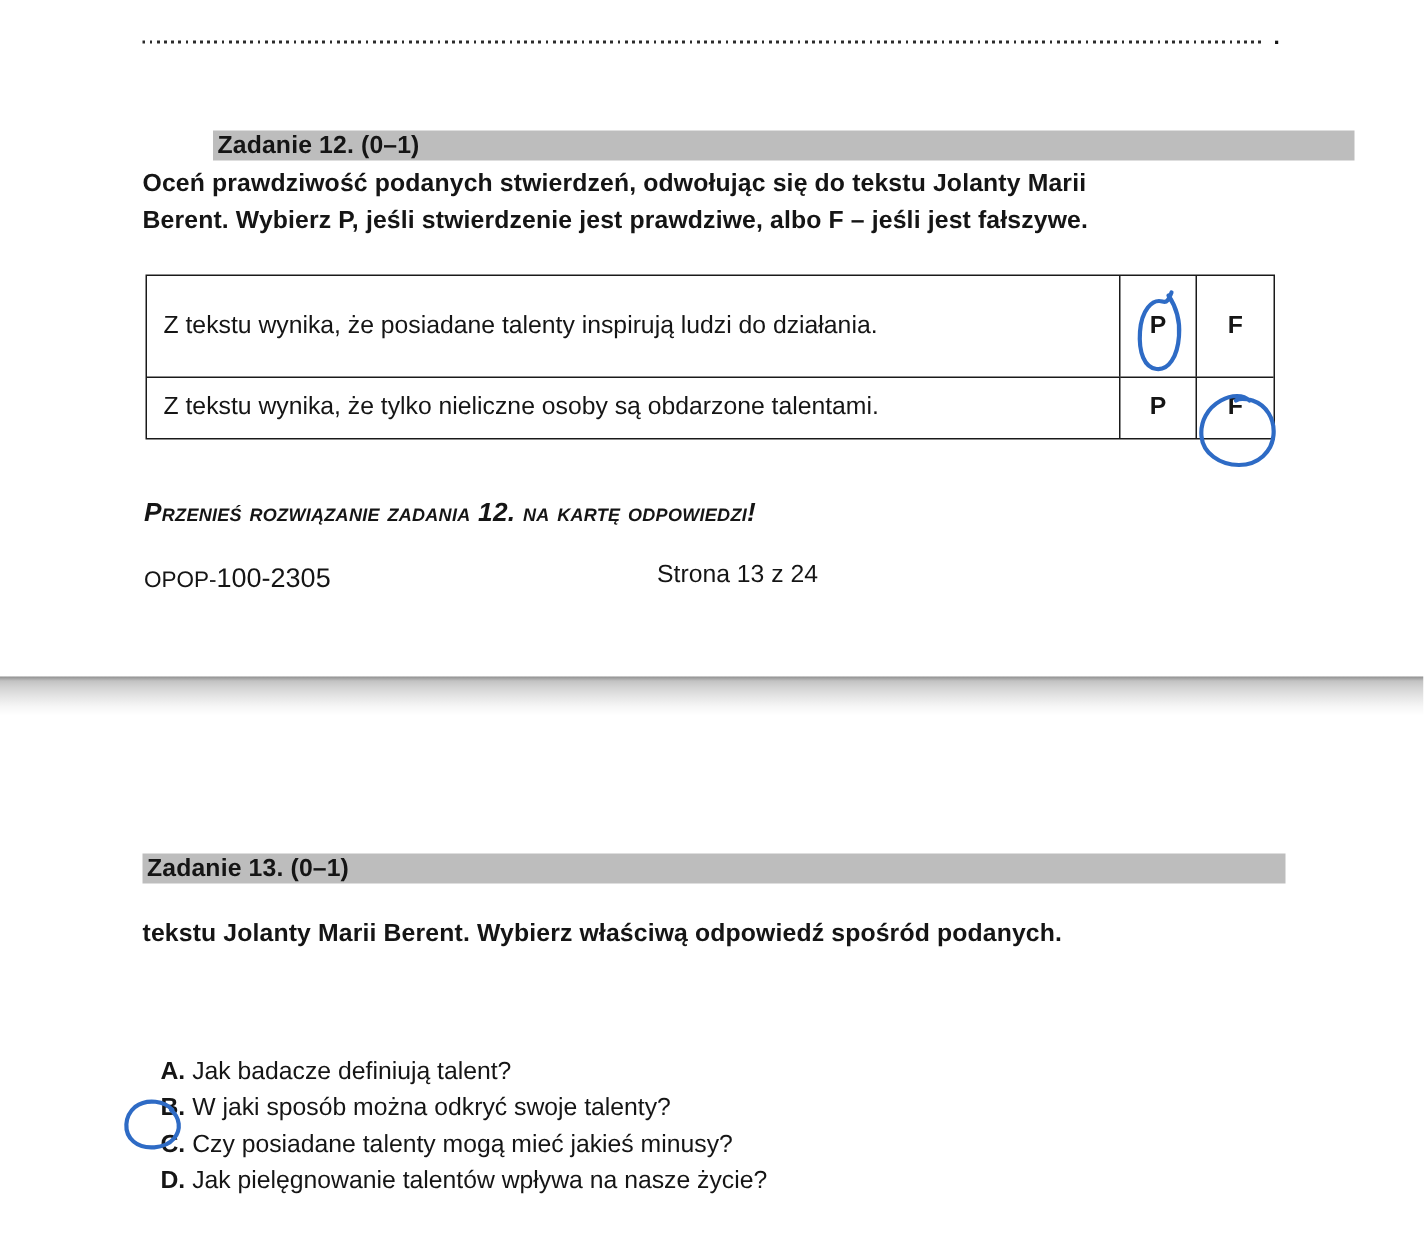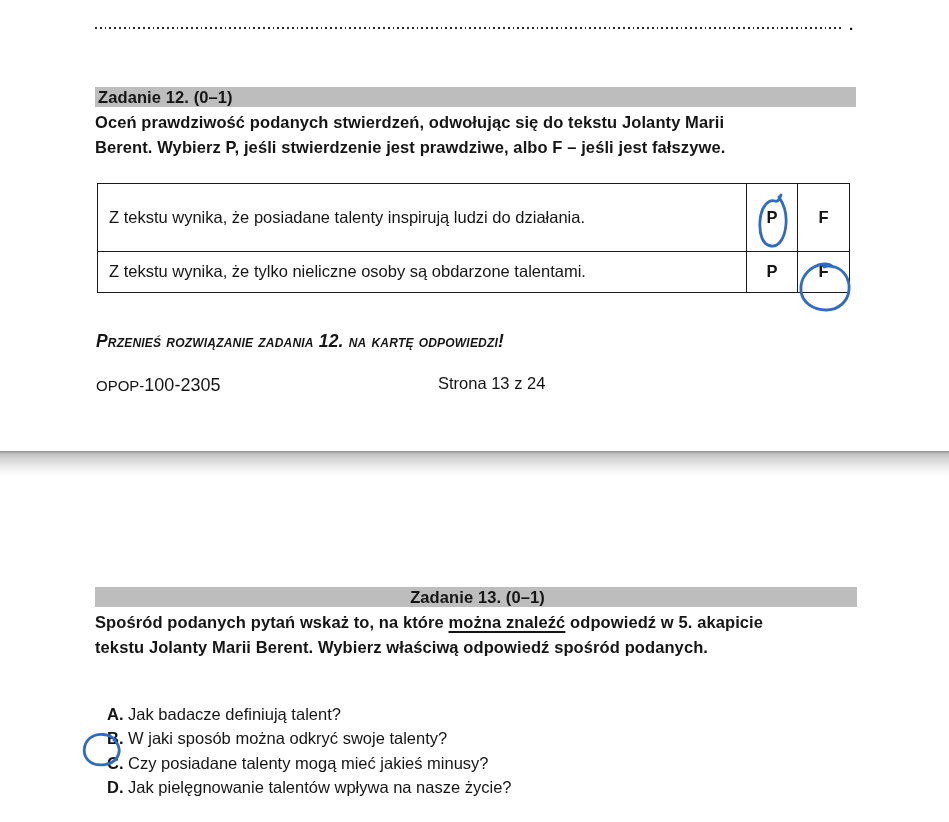--- a/index.html
+++ b/index.html
@@ -18,21 +18,21 @@
   .dotted-tail { position:absolute; left:849px; top:16px; font-size:15px; font-weight:bold; }
 
   
   .task-header {
     position:absolute; left:95px; width:761px; height:20px;
     background:#bdbdbd;
     font-size:16.5px; font-weight:bold; line-height:20px; padding-left:3px;
     letter-spacing:0.1px;
   }
   #z12-header { top:87px; }
-  #z13-header { top:587px; width:762px;text-align:center; }
+  #z13-header { top:569px; width:762px; }
 
   .instr {
     position:absolute; left:95px;
     font-size:16.5px; font-weight:bold; line-height:24.5px;
     letter-spacing:0.1px; white-space:nowrap;
   }
   #z12-instr { top:110px; }
   #z13-instr { top:610px; line-height:25px; }
   .u {
     text-decoration:underline;
@@ -79,21 +79,21 @@
 
   .ink-overlay { position:absolute; left:0; top:0; pointer-events:none; }
   .ink { fill:none; stroke:#2e6bc5; stroke-width:2.8; stroke-linecap:round; stroke-linejoin:round; }
 </style>
 </head>
 <body>
 
 <div class="dotted-line"></div>
 <div class="dotted-tail">.</div>
 
-<div class="task-header" id="z12-header" style="background: rgb(189, 189, 189);">Zadanie 12. (0–1)</div>
+<div class="task-header" id="z12-header" style="background: rgb(189, 189, 189); margin-left: 47px;">Zadanie 12. (0–1)</div>
 
 <div class="instr" id="z12-instr">
   <div>Oceń prawdziwość podanych stwierdzeń, odwołując się do tekstu Jolanty Marii</div>
   <div>Berent. Wybierz P, jeśli stwierdzenie jest prawdziwe, albo F – jeśli jest fałszywe.</div>
 </div>
 
 <div class="pf-table">
   <div class="cell stmt">Z tekstu wynika, że posiadane talenty inspirują ludzi do działania.</div>
   <div class="cell pf pcol">P</div>
   <div class="cell pf">F</div>
@@ -105,21 +105,20 @@
 <div class="transfer-note">Przenieś rozwiązanie zadania 12. na kartę odpowiedzi!</div>
 
 <div class="sheet-code"><span class="sm">OPOP-</span><span class="lg">100</span><span class="xs">-2305</span></div>
 <div class="page-num">Strona 13 z 24</div>
 
 <div class="page-separator"></div>
 
 <div class="task-header" id="z13-header" style="background: rgb(189, 189, 189);">Zadanie 13. (0–1)</div>
 
 <div class="instr" id="z13-instr">
-  <div><span>Spośród podanych pytań wskaż to, na które </span><span class="u">można znaleźć</span><span> odpowiedź w 5. akapicie</span></div>
   <div>tekstu Jolanty Marii Berent. Wybierz właściwą odpowiedź spośród podanych.</div>
 </div>
 
 <div class="options">
   <div class="option"><span class="opt-letter">A.</span> <span>Jak badacze definiują talent?</span></div>
   <div class="option"><span class="opt-letter">B.</span> <span>W jaki sposób można odkryć swoje talenty?</span></div>
   <div class="option"><span class="opt-letter">C.</span> <span>Czy posiadane talenty mogą mieć jakieś minusy?</span></div>
   <div class="option"><span class="opt-letter">D.</span> <span>Jak pielęgnowanie talentów wpływa na nasze życie?</span></div>
 </div>
 

